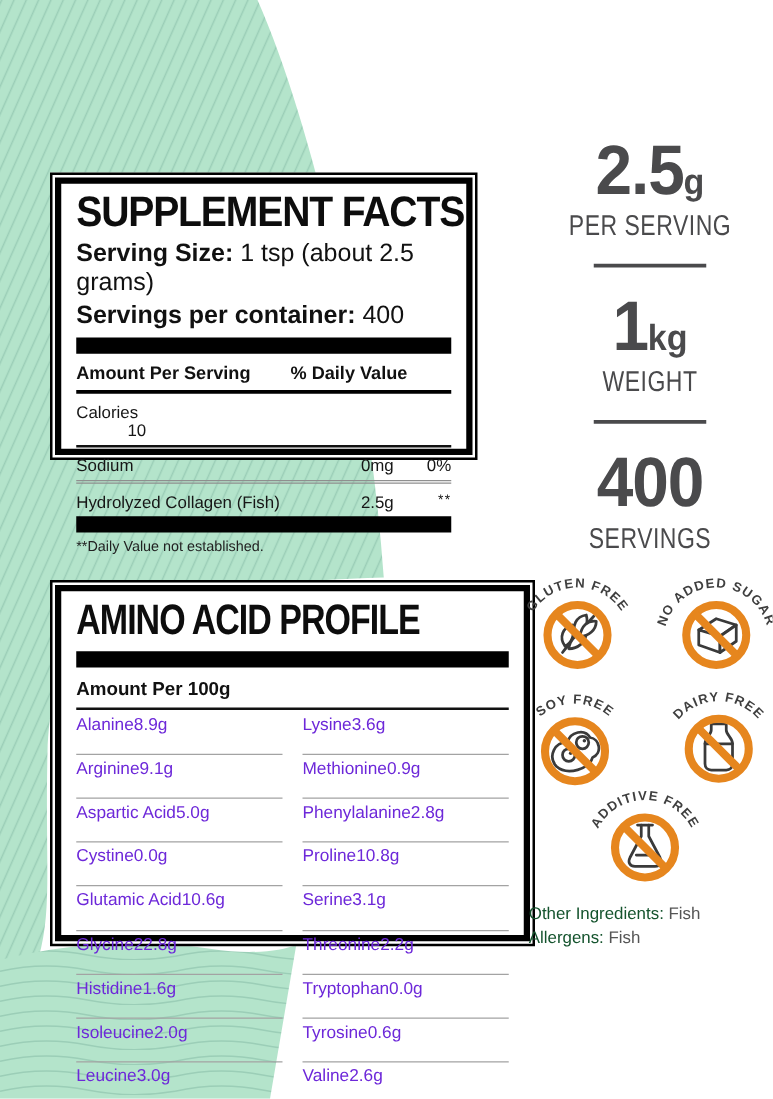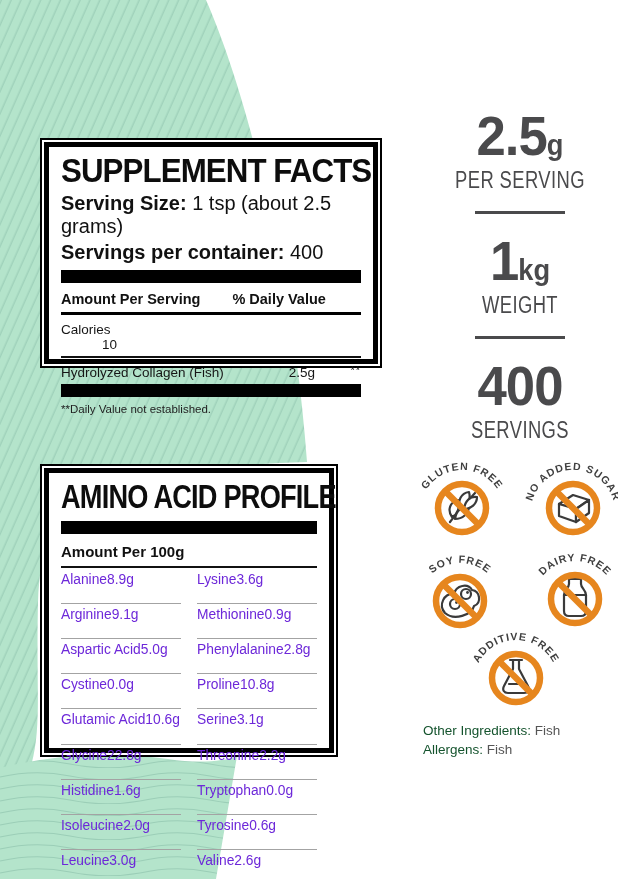--- a/index.html
+++ b/index.html
@@ -91,20 +91,25 @@
       <div class="black-bar"></div>
       <div class="hdr-row">
         <span>Amount Per Serving</span>
         <span>% Daily Value</span>
       </div>
       <div class="sup-row line-black">
         <span class="nm">Calories</span>
         <span class="amt">10</span>
         <span class="dv"></span>
       </div>
+      <div class="sup-row line-double">
+        <span class="nm">Sodium</span>
+        <span class="amt">0mg</span>
+        <span class="dv">0%</span>
+      </div>
       <div class="sup-row">
         <span class="nm">Hydrolyzed Collagen (Fish)</span>
         <span class="amt">2.5g</span>
         <span class="dv stars">**</span>
       </div>
       <div class="black-bar" style="margin-top:0;"></div>
       <div class="footnote">**Daily Value not established.</div>
     </div>
   </div>
 
@@ -118,21 +123,21 @@
       <div class="stat-value"><span>1</span><span class="unit">kg</span></div>
       <div class="stat-label">WEIGHT</div>
     </div>
     <div class="stat-div"></div>
     <div>
       <div class="stat-value"><span>400</span><span class="unit"></span></div>
       <div class="stat-label">SERVINGS</div>
     </div>
   </div>
 
-  <div class="panel-wrap" style="left:40px; top:464px; width:298px; height:293px;">
+  <div class="panel-wrap" style="left:40px; top:464px; width:388px; height:293px;">
     <div class="panel">
       <div class="panel-title t-amino">AMINO ACID PROFILE</div>
       <div class="black-bar"></div>
       <div class="amino-hdr">Amount Per 100g</div>
       <div class="amino-cols">
         <div class="amino-col">
           <div class="am-row">
               <span>Alanine</span>
               <span class="val">8.9g</span>
             </div>

